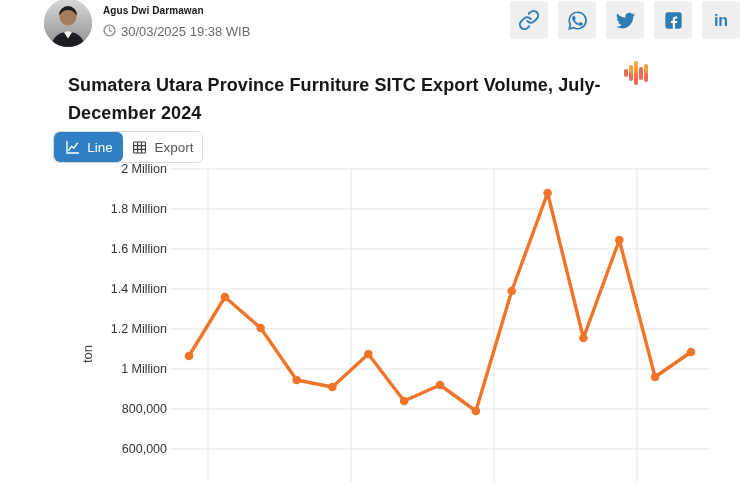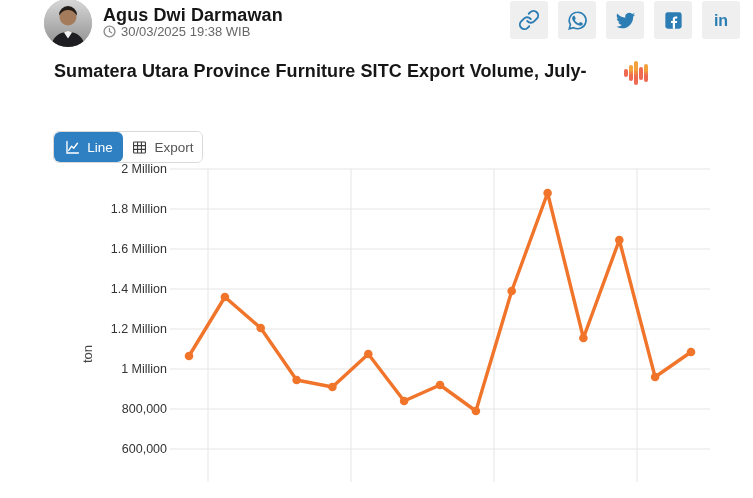--- a/index.html
+++ b/index.html
@@ -8,36 +8,36 @@
     background:#ffffff;
     font-family:"Liberation Sans","DejaVu Sans",sans-serif;
     -webkit-font-smoothing:antialiased;
   }
   .avatar{
     position:absolute;left:44px;top:-1px;width:48px;height:48px;
     border-radius:50%;overflow:hidden;background:#b9b9b9;
   }
   .author-name{
     position:absolute;left:103px;top:5px;
-    font-size:18px;font-weight:700;color:#161616;letter-spacing:.1px;
+    font-size:10px;font-weight:700;color:#161616;letter-spacing:.1px;
   }
   .author-meta{
     position:absolute;left:103px;top:24px;height:15px;
-    display:flex;align-items:center;gap:5px;
+    display:flex;gap:5px;
     font-size:13px;color:#676767;
   }
   .share-btn{
     position:absolute;top:1px;width:38px;height:38px;
     background:#efefef;border:none;border-radius:3px;
     display:flex;align-items:center;justify-content:center;
     padding:0;cursor:pointer;
   }
   .share-btn svg{display:block;}
   .page-title{
-    position:absolute;left:52px;top:56px;width:575px;margin:2px;
+    position:absolute;left:52px;top:56px;width:575px;margin:16px;
     font-size:18px;font-weight:600;color:#161616;line-height:27.5px;letter-spacing:.1px;
   }
   .page-title span{display:block;}
   .brand-logo{
     position:absolute;left:624px;top:60px;height:26px;
     display:flex;align-items:center;gap:3px;cursor:pointer;
   }
   .brand-bars{display:flex;align-items:center;gap:1.5px;height:26px;}
   .brand-bars i{
     display:block;width:3.5px;border-radius:2px;
@@ -122,20 +122,21 @@
   </svg>
 </button>
 <button class="share-btn" style="left:702px">
   <svg width="24" height="24" viewBox="0 0 24 24">
     <text x="12" y="17.5" text-anchor="middle" font-family="Liberation Sans, sans-serif" font-size="16" font-weight="bold" fill="#2c7db3">in</text>
   </svg>
 </button>
 
 <h1 class="page-title">
   <span>Sumatera Utara Province Furniture SITC Export Volume, July-</span>
+  <span>December 2024</span>
 </h1>
 <div class="brand-logo">
   <span class="brand-bars">
     <i></i>
       <i></i>
       <i></i>
       <i></i>
       <i></i>
   </span>
 </div>

